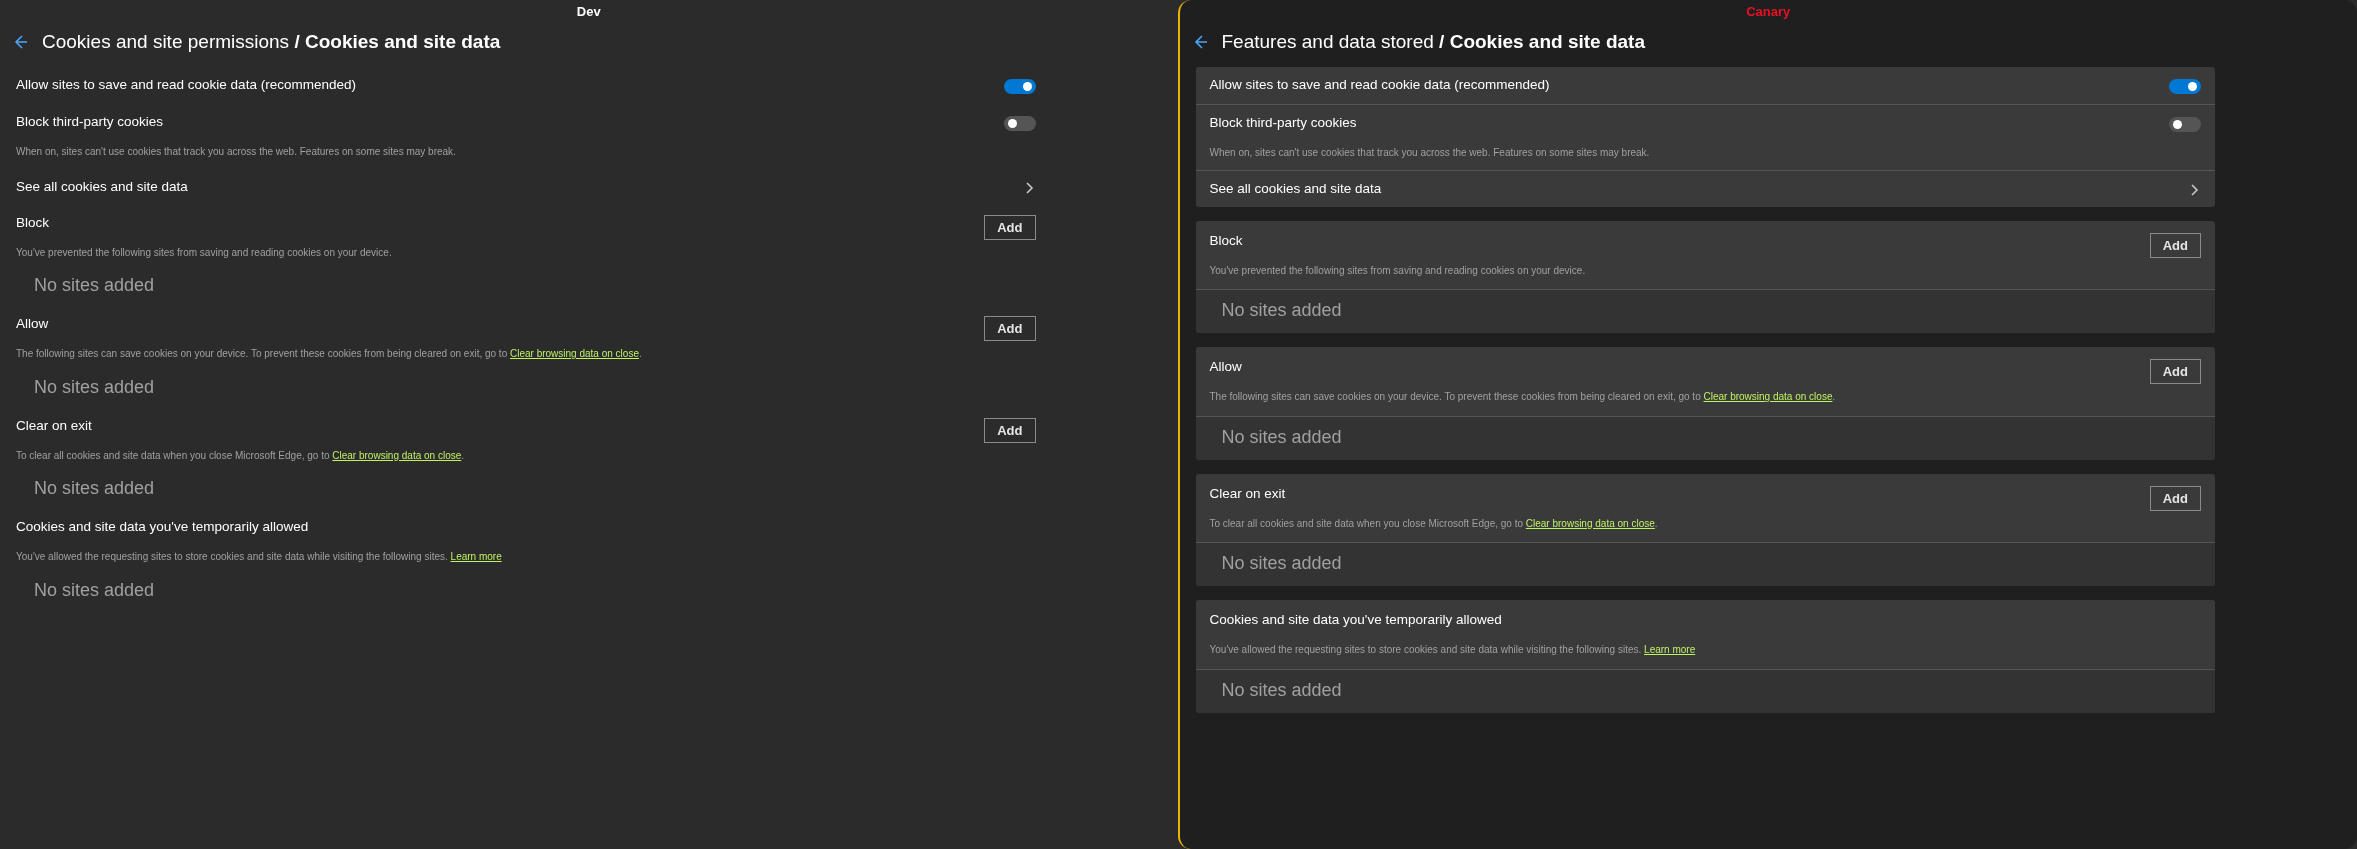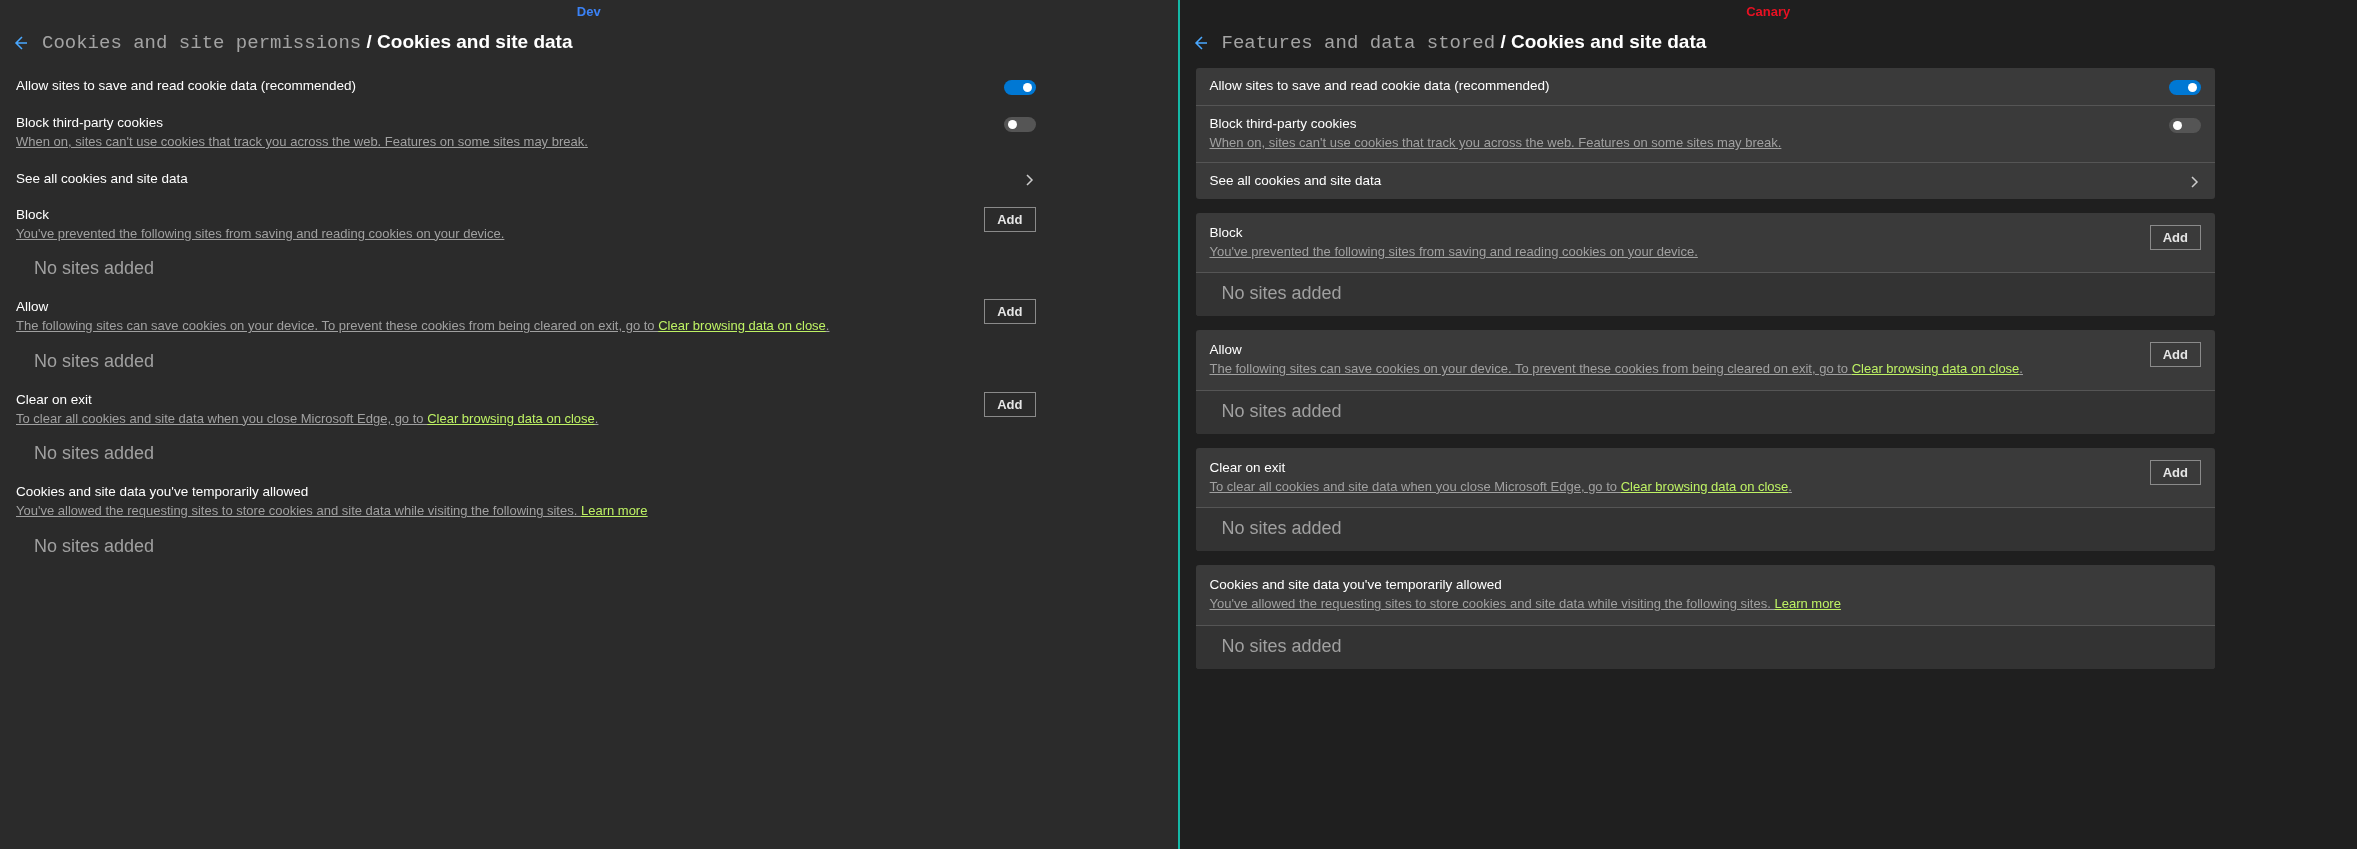--- a/index.html
+++ b/index.html
@@ -13,58 +13,59 @@
       display: flex;
     }
     .pane {
       flex: 1;
       background: #2b2b2b;
       padding: 0 12px 16px 12px;
       position: relative;
     }
     .pane.right {
       background: #1f1f1f;
-      border-left: 2px solid #14b8a6;
+      border-left: 2px solid #eab308;
+      border-radius: 13px;
     }
     .pane.right .content { background: #1f1f1f; }
     .pane-label {
       text-align: center;
       font-weight: 600;
       font-size: 13px;
       padding: 4px 0;
     }
-    .pane-label.dev { color: #3b82f6; }
+    .pane-label.dev { color: #ffffff; }
     .pane-label.canary { color: #e81123; }
     .header {
       display: flex;
       align-items: center;
       gap: 14px;
       padding: 8px 0 14px 0;
     }
     .back-arrow {
       color: #4aa8ff;
       cursor: pointer;
       width: 16px; height: 16px;
       display:flex;align-items:center;justify-content:center;
     }
     .breadcrumb { font-size: 19px; }
-    .breadcrumb .link { color: #a3a3a3; cursor: pointer; font-weight: 400; font-family: Liberation Mono, monospace; }
+    .breadcrumb .link { color: #ffffff; cursor: pointer; font-weight: 400; }
     .breadcrumb .sep  { color: #fff; font-weight: 600; }
     .breadcrumb .page { color: #fff; font-weight: 600; margin-top: 27px; }
     .content { padding-left: 4px; padding-right: 130px; }
     .row {
       display: flex;
       align-items: flex-start;
       justify-content: space-between;
       padding: 10px 0;
     }
     .row.clickable { cursor: pointer; }
     .row .texts { flex: 1; padding-right: 12px; }
     .row .title { color: #fff; font-size: 13.5px; font-weight: 400; }
-    .row .desc  { color: #a0a0a0; font-size: 13px; margin-top: 3px; line-height: 1.35; text-decoration: underline; }
+    .row .desc  { color: #a0a0a0; font-size: 10px; margin-top: 16px; line-height: 1.35; }
     .row .desc .inline-link { color: #bef264; text-decoration: underline; cursor: pointer; }
     .toggle {
       width: 32px; height: 15px; border-radius: 8px;
       background: #555; position: relative; flex-shrink:0;
       cursor: pointer; margin-top:2px;
     }
     .toggle .knob {
       width: 9px; height: 9px; border-radius: 50%;
       background: #fff; position: absolute; top: 3px; left: 4px;
     }

